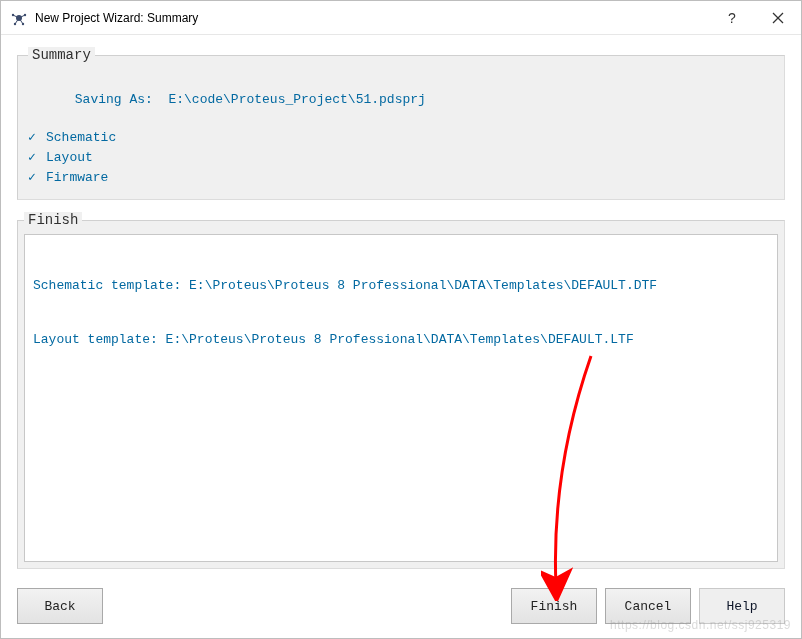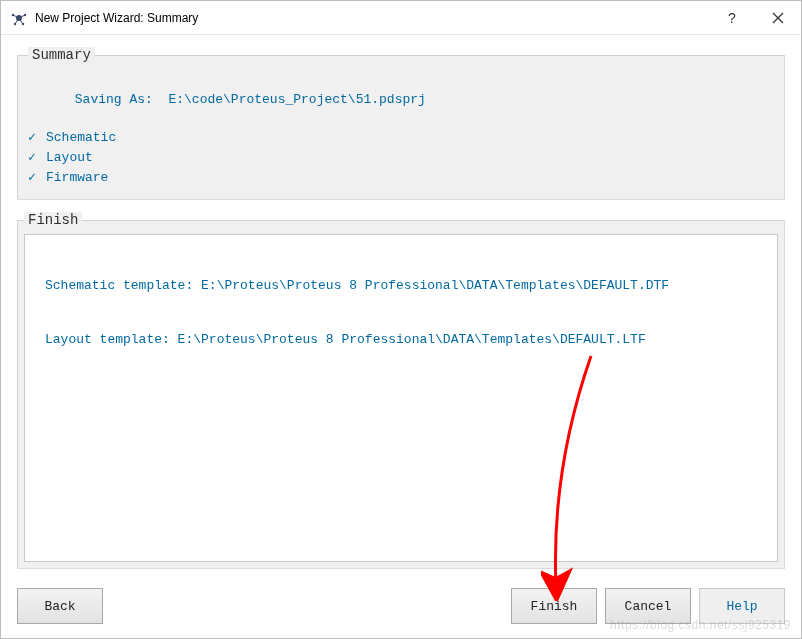--- a/index.html
+++ b/index.html
@@ -82,21 +82,21 @@
     margin-top: 2px;
   }
   .check-item .tick {
     width: 14px; display: inline-block;
   }
 
   .details-box {
     background: #fff;
     border: 1px solid #c7c7c7;
     height: 328px;
-    padding: 6px 20px;
+    padding: 6px 8px;
     overflow: auto;
   }
 
   .button-row {
     position: absolute;
     left: 0; right: 0; bottom: 14px;
     display: flex;
     padding: 0 16px;
     gap: 8px;
     align-items: center;
@@ -107,21 +107,21 @@
     height: 36px;
     background: linear-gradient(#f2f2f2,#e3e3e3);
     border: 1px solid #a9a9a9;
     font-family: "SimSun","NSimSun","Courier New",monospace;
     font-size: 13px;
     color: #222;
     cursor: pointer;
     padding: 0 4px;
   }
   .btn.disabled {
-    color: #0369a1;
+    color: #0f172a;
     border-color: #c9c9c9;
     background: #efefef;
     cursor: default;
   }
 
   
   .arrow-overlay {
     position: absolute;
     pointer-events: none;
     left: 540px;

